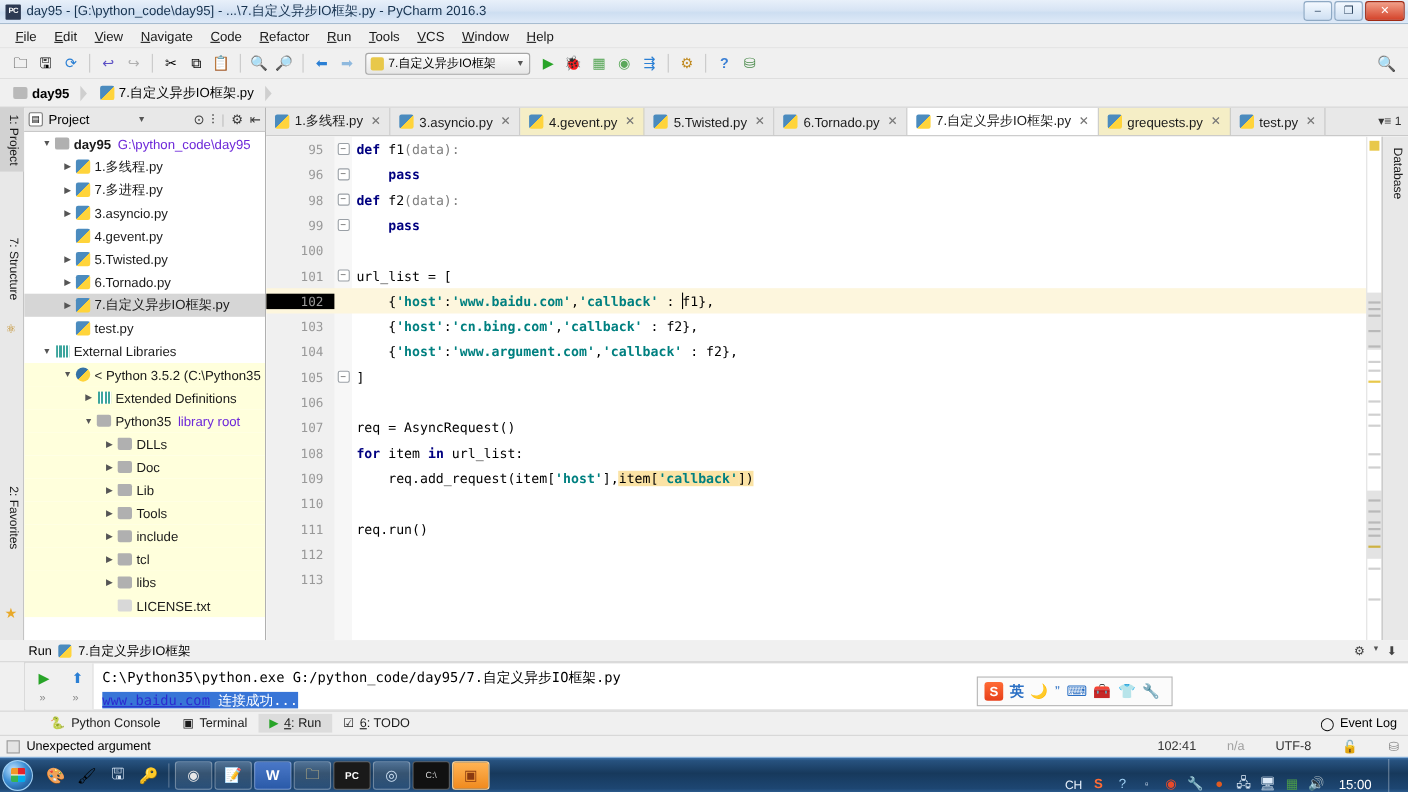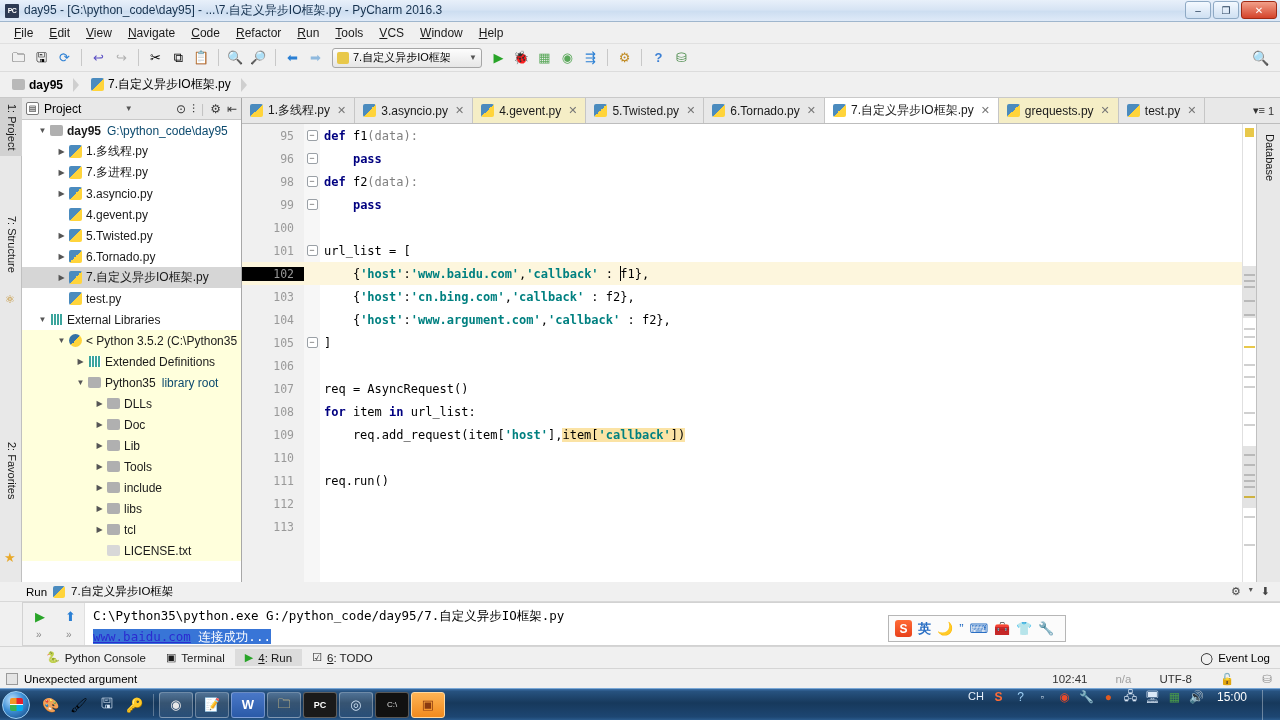--- a/index.html
+++ b/index.html
@@ -106,21 +106,21 @@
   .arrow { width:13px; text-align:center; font-size:8px; color:#555; flex:0 0 13px; }
   .arrow.down:before { content:'\25BC'; }
   .arrow.right:before { content:'\25B6'; }
   .ico { width:15px; flex:0 0 15px; display:flex; align-items:center; justify-content:center; margin-right:3px;}
   .fldr { width:13px;height:11px;background:#b0b0b0;border-radius:1px 2px 2px 2px;}
   .pyf { width:13px;height:13px;border-radius:2px;background:linear-gradient(135deg,#4b8bbe 0 50%,#ffd43b 50% 100%);}
   .libico{ width:12px;height:11px;background:repeating-linear-gradient(90deg,#3ca59d 0 2px,#fff 2px 3px);}
   .snake{ width:13px;height:13px;border-radius:50%;background:linear-gradient(135deg,#3572A5 0 50%,#FFD43B 50% 100%);}
   .lbl { color:#1a1a1a; }
   .lbl.b { font-weight:bold; }
-  .dim { color:#0c4a6e; margin-left:6px; }
+  .dim { color:#6d28d9; margin-left:6px; }
 
   
   .editor { position:absolute; left:242px; top:98px; right:0; height:484px; background:#fff; }
   .tabsbar { height:26px; background:#e8e8e8; display:flex; align-items:stretch; border-bottom:1px solid #bdbdbd; overflow:hidden; }
   .etab {
     display:flex; align-items:center; gap:5px; padding:0 8px; font-size:12px;
     border-right:1px solid #c6c6c6; background:#e8e8e8; white-space:nowrap; color:#1a1a1a;
   }
   .etab.active { background:#fff; }
   .etab.yel { background:#f5eec6; }
@@ -218,21 +218,21 @@
     background-position:0 0,0 100%; background-repeat:no-repeat;
   }
   .qli { width:26px;height:26px;display:flex;align-items:center;justify-content:center;font-size:14px;flex:0 0 26px;}
   .tbsep { width:1px;height:22px;background:rgba(255,255,255,.28); margin:0 3px;}
   .tbapp {
     width:34px;height:26px;border:1px solid rgba(255,255,255,.3); border-radius:3px;
     background:linear-gradient(180deg,rgba(255,255,255,.20),rgba(255,255,255,.05));
     display:flex;align-items:center;justify-content:center; font-size:13px; flex:0 0 34px;
   }
   .tbapp.act { background:linear-gradient(180deg,#ffb454,#f08a1e); border-color:#ffd9a0; }
-  .tray { margin-left:auto; display:flex; align-items:flex-start; gap:7px; padding-right:6px; color:#dce9f7; font-size:12px;}
+  .tray { margin-left:auto; display:flex; align-items:flex-end; gap:7px; padding-right:6px; color:#dce9f7; font-size:12px;}
   .tray .clk { font-size:12px; color:#fff; padding:0 6px;}
   .tray-ch { font-size:11px; color:#e8f1fb; }
   .ico-sq { width:15px;height:15px;display:flex;align-items:center;justify-content:center;font-size:12px;}
   .showdesk { width:12px;height:30px;border-left:1px solid rgba(255,255,255,.35); margin-left:2px;}
 </style>
 </head>
 <body>
 
 <div class="app">
 
@@ -473,29 +473,29 @@
             <span class="fldr"></span>
           </span>
           <span class="lbl">include</span>
         </div>
         <div class="row lib">
           <span style="flex: 0 0 71px;"></span>
           <span class="arrow right"></span>
           <span class="ico">
             <span class="fldr"></span>
           </span>
+          <span class="lbl">tcl</span>
+        </div>
+        <div class="row lib">
+          <span style="flex: 0 0 71px;"></span>
+          <span class="arrow right"></span>
+          <span class="ico">
+            <span class="fldr"></span>
+          </span>
           <span class="lbl">libs</span>
-        </div>
-        <div class="row lib">
-          <span style="flex: 0 0 71px;"></span>
-          <span class="arrow right"></span>
-          <span class="ico">
-            <span class="fldr"></span>
-          </span>
-          <span class="lbl">tcl</span>
         </div>
         <div class="row lib">
           <span style="flex: 0 0 71px;"></span>
           <span class="arrow "></span>
           <span class="ico">
             <span class="fldr" style="background: rgb(216, 216, 216);"></span>
           </span>
           <span class="lbl">LICENSE.txt</span>
         </div>
       </div>

